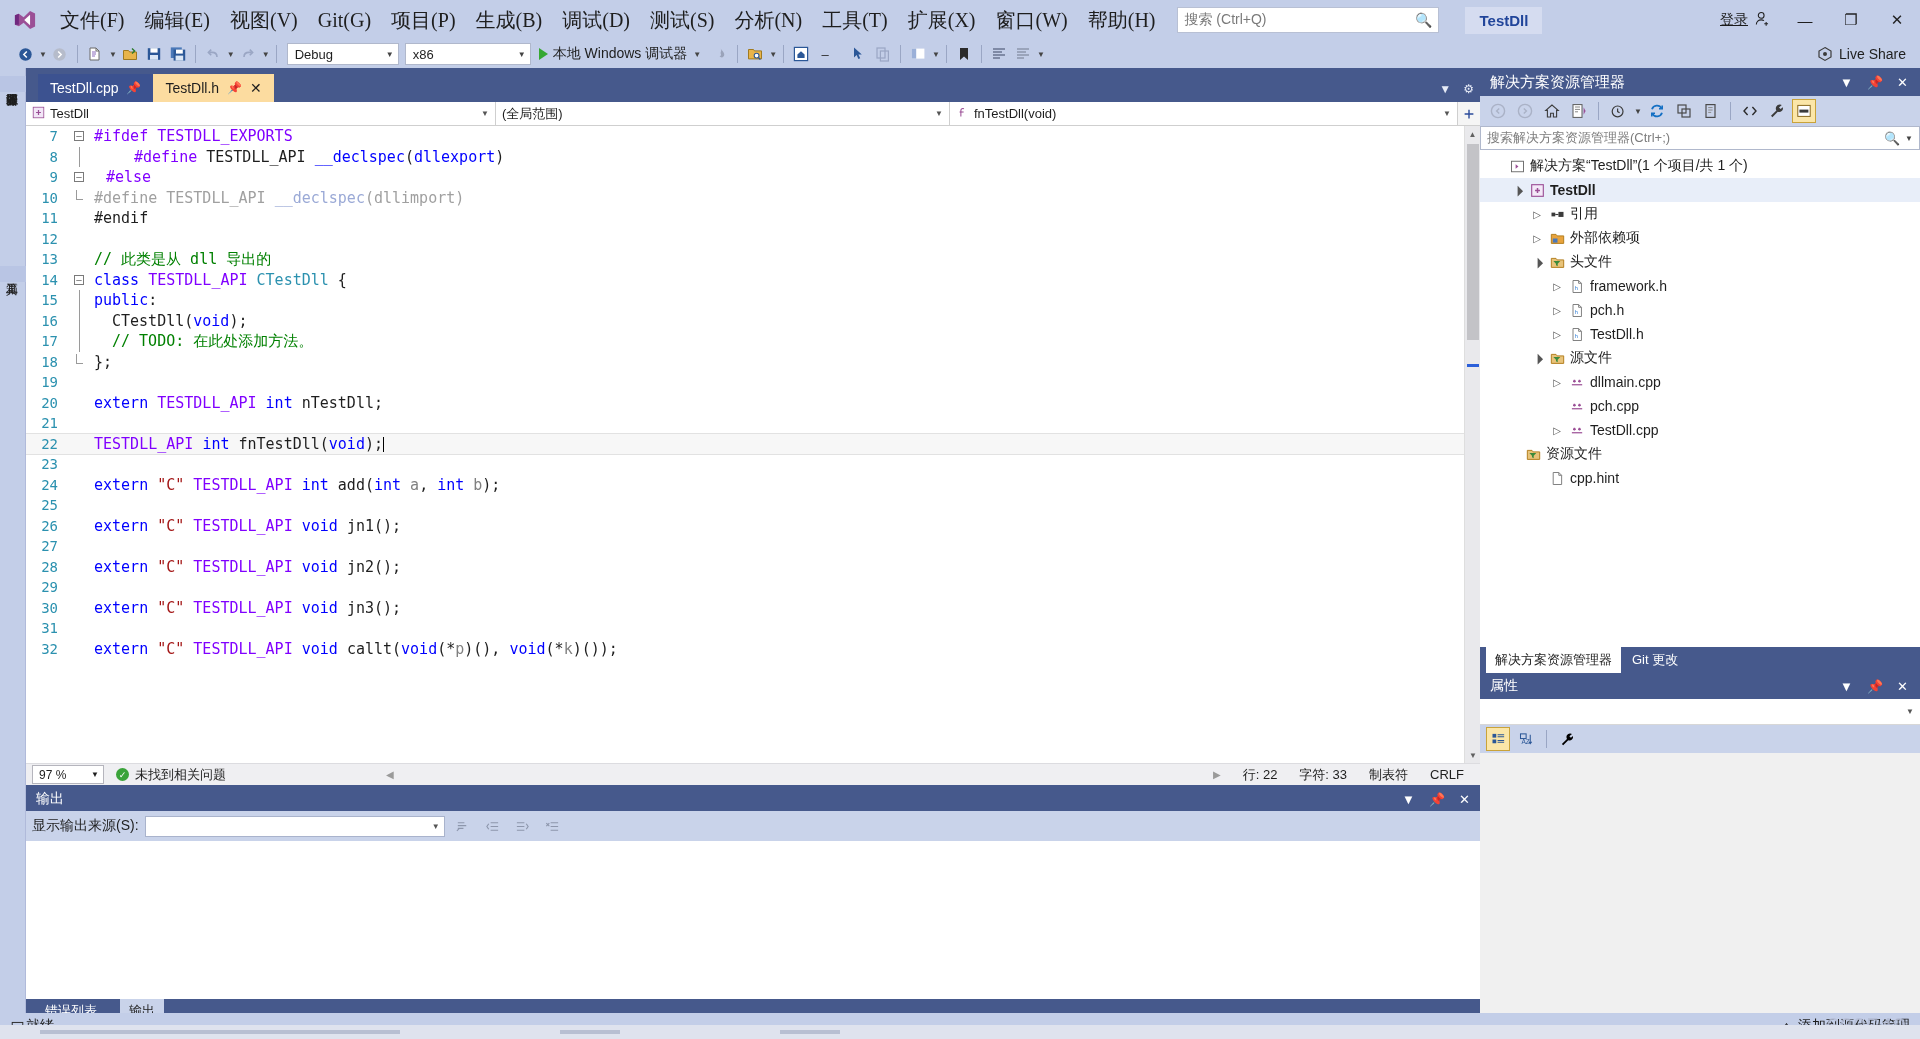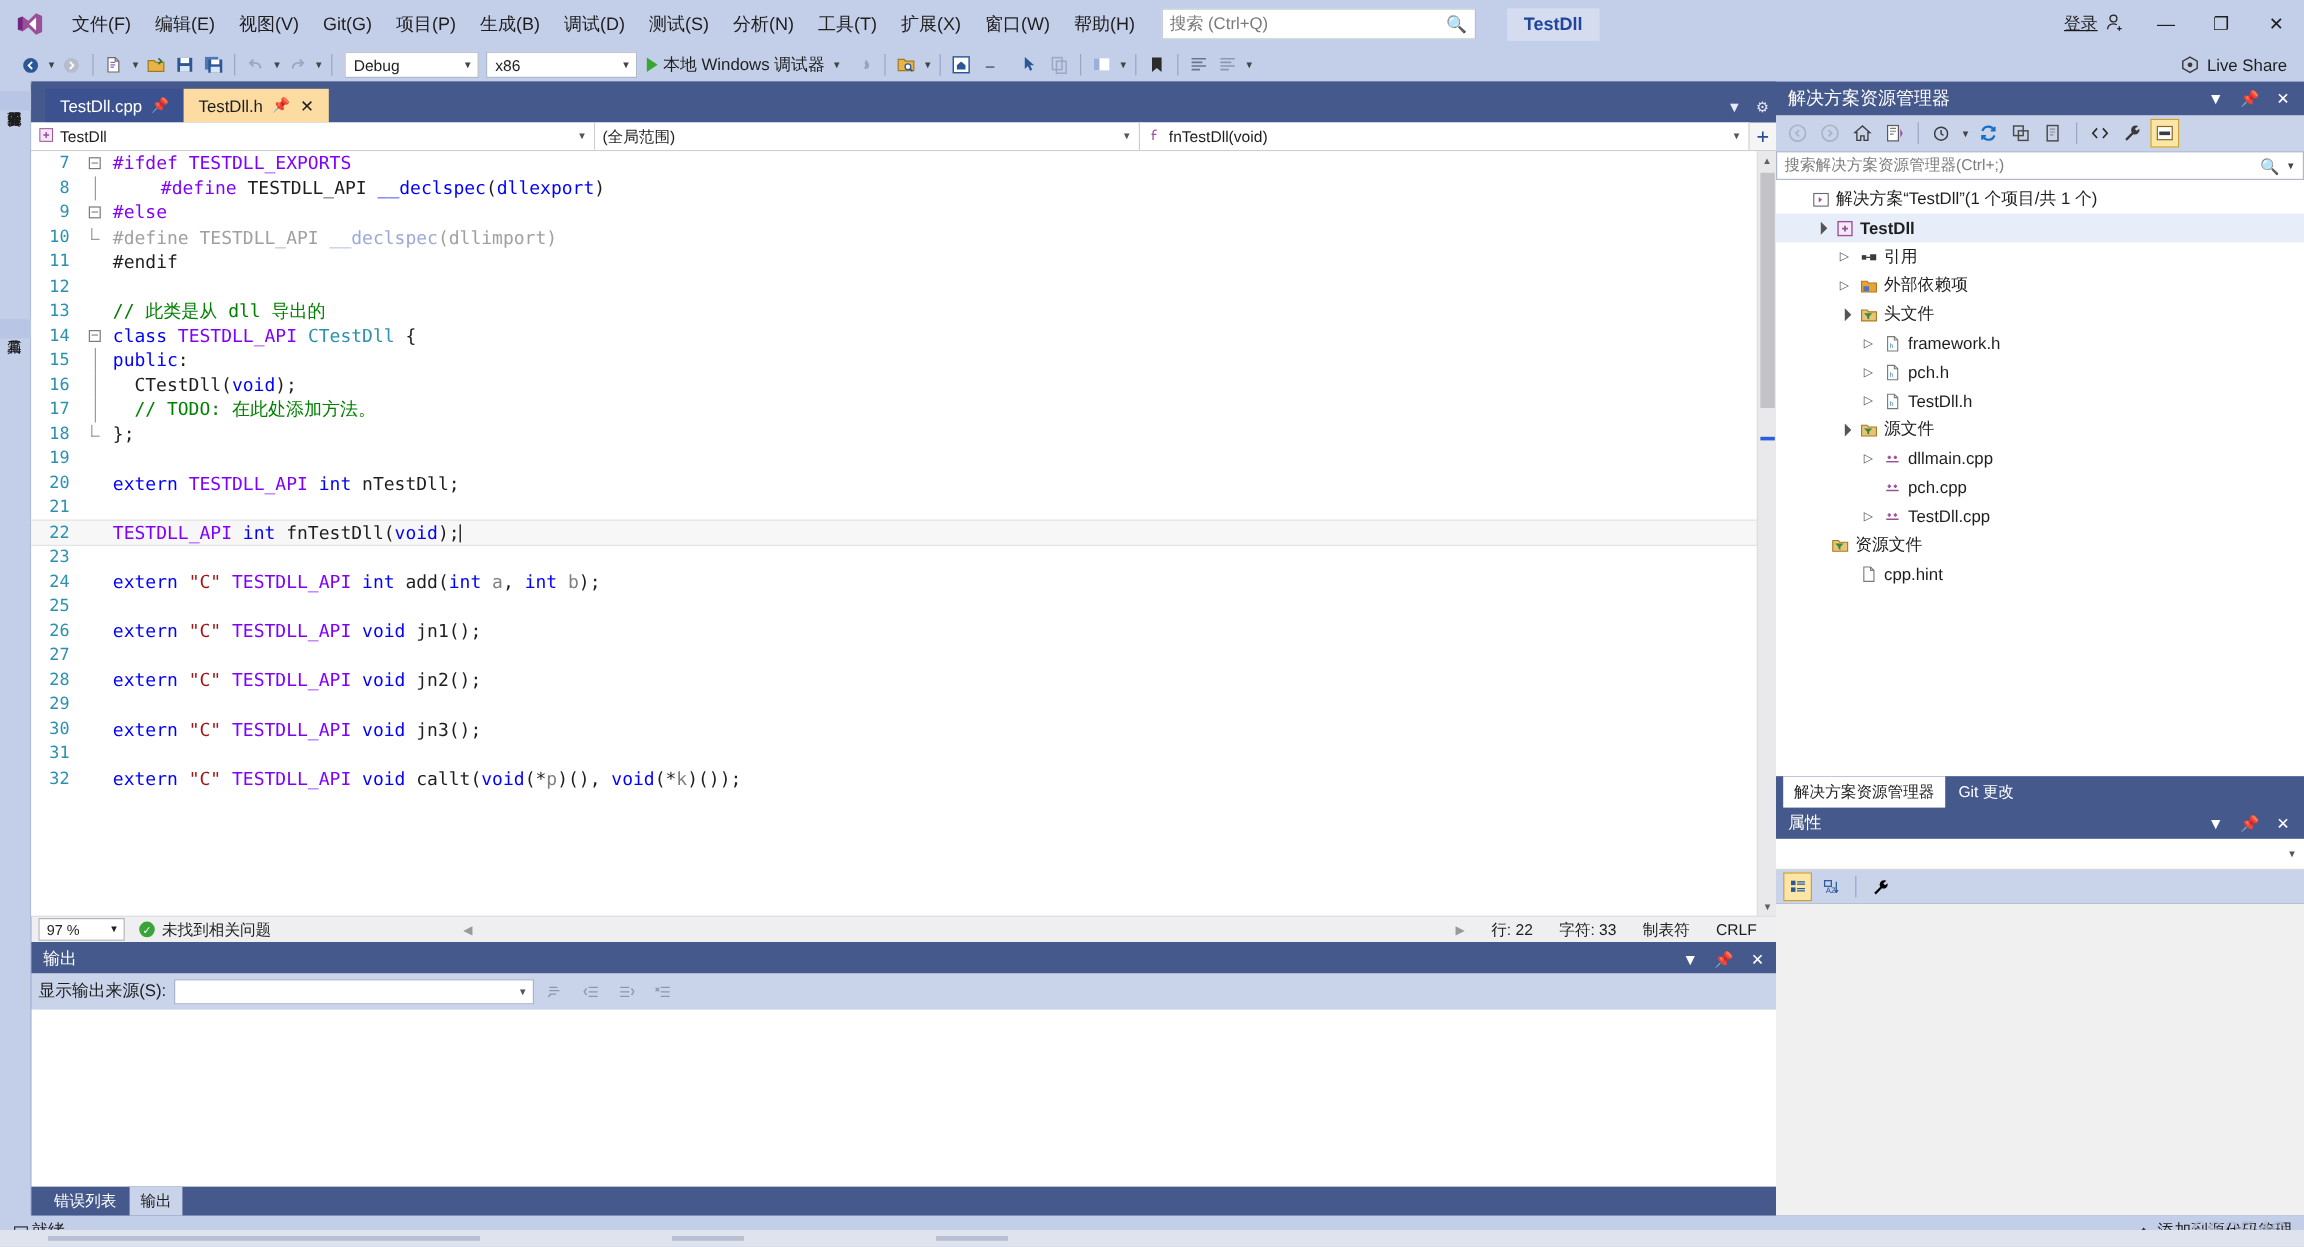--- a/index.html
+++ b/index.html
@@ -25,24 +25,25 @@
     display: flex;
     align-items: center;
     flex: none;
     padding-left: 10px;
     position: relative;
   }
   .vs-logo { width: 30px; height: 30px; display:flex; align-items:center; justify-content:center; }
   .menu-items { display: flex; align-items: center; margin-left: 10px; }
   .menu-item {
     padding: 6px 10px;
-    font-size: 15px;
+    font-size: 20px;
     color: #1e1e1e;
     white-space: nowrap;
     cursor: default;
+    font-family: Liberation Serif, serif;
   }
   .search-box {
     margin-left: 12px;
     width: 262px; height: 26px;
     background: #fff;
     border: 1px solid #b8c0d4;
     display: flex; align-items: center;
     padding: 0 6px;
     font-size: 14px;
     color: #7a7a7a;
@@ -268,21 +269,21 @@
     padding: 0 6px; gap: 6px; font-size: 14px; color: #1e1e1e;
   }
   .out-combo {
     width: 300px; height: 21px; background: #fff; border: 1px solid #a9b3cc;
     display:flex; align-items:center; justify-content:flex-end; padding-right: 4px;
   }
   .out-combo .oc { font-size: 8px; color:#555; }
   .out-btn { width: 24px; height: 22px; display:flex;align-items:center;justify-content:center;
     color:#5a6280; font-size:13px; }
   .out-body { flex: 1; background: #fff; }
-  .out-tabs { height: 24px; background:#46598c; display:flex; padding-left: 10px; gap:2px;}
+  .out-tabs { height: 14px; background:#46598c; display:flex; padding-left: 10px; gap:14px;}
   .out-tab { font-size: 13px; color:#fff; padding: 3px 9px; }
   .out-tab.active { background: #c9d3ea; color:#1e1e1e; }
 
   
   .right-dock {
     width: 440px; flex: none; display: flex; flex-direction: column;
     background: #46598c;
   }
   .se-head {
     height: 28px; display: flex; align-items: center;
@@ -609,21 +610,21 @@
             <svg width="14" height="14" viewBox="0 0 16 16">
                 <path d="M8 3v10M3 8h10" stroke="#2b4b9b" stroke-width="1.6"></path>
               </svg>
           </div>
         </div>
 
         <div class="code-wrap">
           <div class="code-area" id="code-area">
               <div class="code-line"><span class="ln">7</span><span class="gutter-glyph"><span class="fold-box">–</span></span><span class="code-text" style="padding-left: 4px;"><span class="pp">#ifdef </span><span class="pp">TESTDLL_EXPORTS</span></span></div>
               <div class="code-line"><span class="ln">8</span><span class="gutter-glyph"><span class="fold-line"></span></span><span class="code-text" style="padding-left: 4px; margin-left: 40px;"><span class="pp">#define </span><span class="id">TESTDLL_API </span><span class="k">__declspec</span><span class="op">(</span><span class="k">dllexport</span><span class="op">)</span></span></div>
-              <div class="code-line"><span class="ln">9</span><span class="gutter-glyph"><span class="fold-box">–</span></span><span class="code-text" style="padding-left: 4px;"><span class="pp">#else</span></span></div>
+              <div class="code-line"><span class="ln">9</span><span class="gutter-glyph"><span class="fold-box">–</span></span><span class="code-text" style="padding-left: 4px; margin-left: 12px;"><span class="pp">#else</span></span></div>
               <div class="code-line"><span class="ln">10</span><span class="gutter-glyph"><span style="width: 7px; height: 10px; border-left: 1px solid rgb(154, 154, 154); border-bottom: 1px solid rgb(154, 154, 154); margin-top: -6px;"></span></span><span class="code-text" style="padding-left: 4px;"><span class="dim">#define </span><span class="dim">TESTDLL_API </span><span class="dimk">__declspec</span><span class="dim">(</span><span class="dim">dllimport</span><span class="dim">)</span></span></div>
               <div class="code-line"><span class="ln">11</span><span class="gutter-glyph"></span><span class="code-text" style="padding-left: 4px;"><span class="id">#endif</span></span></div>
               <div class="code-line"><span class="ln">12</span><span class="gutter-glyph"></span><span class="code-text" style="padding-left: 4px;"></span></div>
               <div class="code-line"><span class="ln">13</span><span class="gutter-glyph"></span><span class="code-text" style="padding-left: 4px;"><span class="cm">// 此类是从 dll 导出的</span></span></div>
               <div class="code-line"><span class="ln">14</span><span class="gutter-glyph"><span class="fold-box">–</span></span><span class="code-text" style="padding-left: 4px;"><span class="k">class </span><span class="pp">TESTDLL_API </span><span class="ty">CTestDll </span><span class="op">{</span></span></div>
               <div class="code-line"><span class="ln">15</span><span class="gutter-glyph"><span class="fold-line"></span></span><span class="code-text" style="padding-left: 4px;"><span class="k">public</span><span class="op">:</span></span></div>
               <div class="code-line"><span class="ln">16</span><span class="gutter-glyph"><span class="fold-line"></span></span><span class="code-text" style="padding-left: 22px;"><span class="id">CTestDll</span><span class="op">(</span><span class="k">void</span><span class="op">);</span></span></div>
               <div class="code-line"><span class="ln">17</span><span class="gutter-glyph"><span class="fold-line"></span></span><span class="code-text" style="padding-left: 22px;"><span class="cm">// TODO: 在此处添加方法。</span></span></div>
               <div class="code-line"><span class="ln">18</span><span class="gutter-glyph"><span style="width: 7px; height: 10px; border-left: 1px solid rgb(154, 154, 154); border-bottom: 1px solid rgb(154, 154, 154); margin-top: -6px;"></span></span><span class="code-text" style="padding-left: 4px;"><span class="op">};</span></span></div>
               <div class="code-line"><span class="ln">19</span><span class="gutter-glyph"></span><span class="code-text" style="padding-left: 4px;"></span></div>

